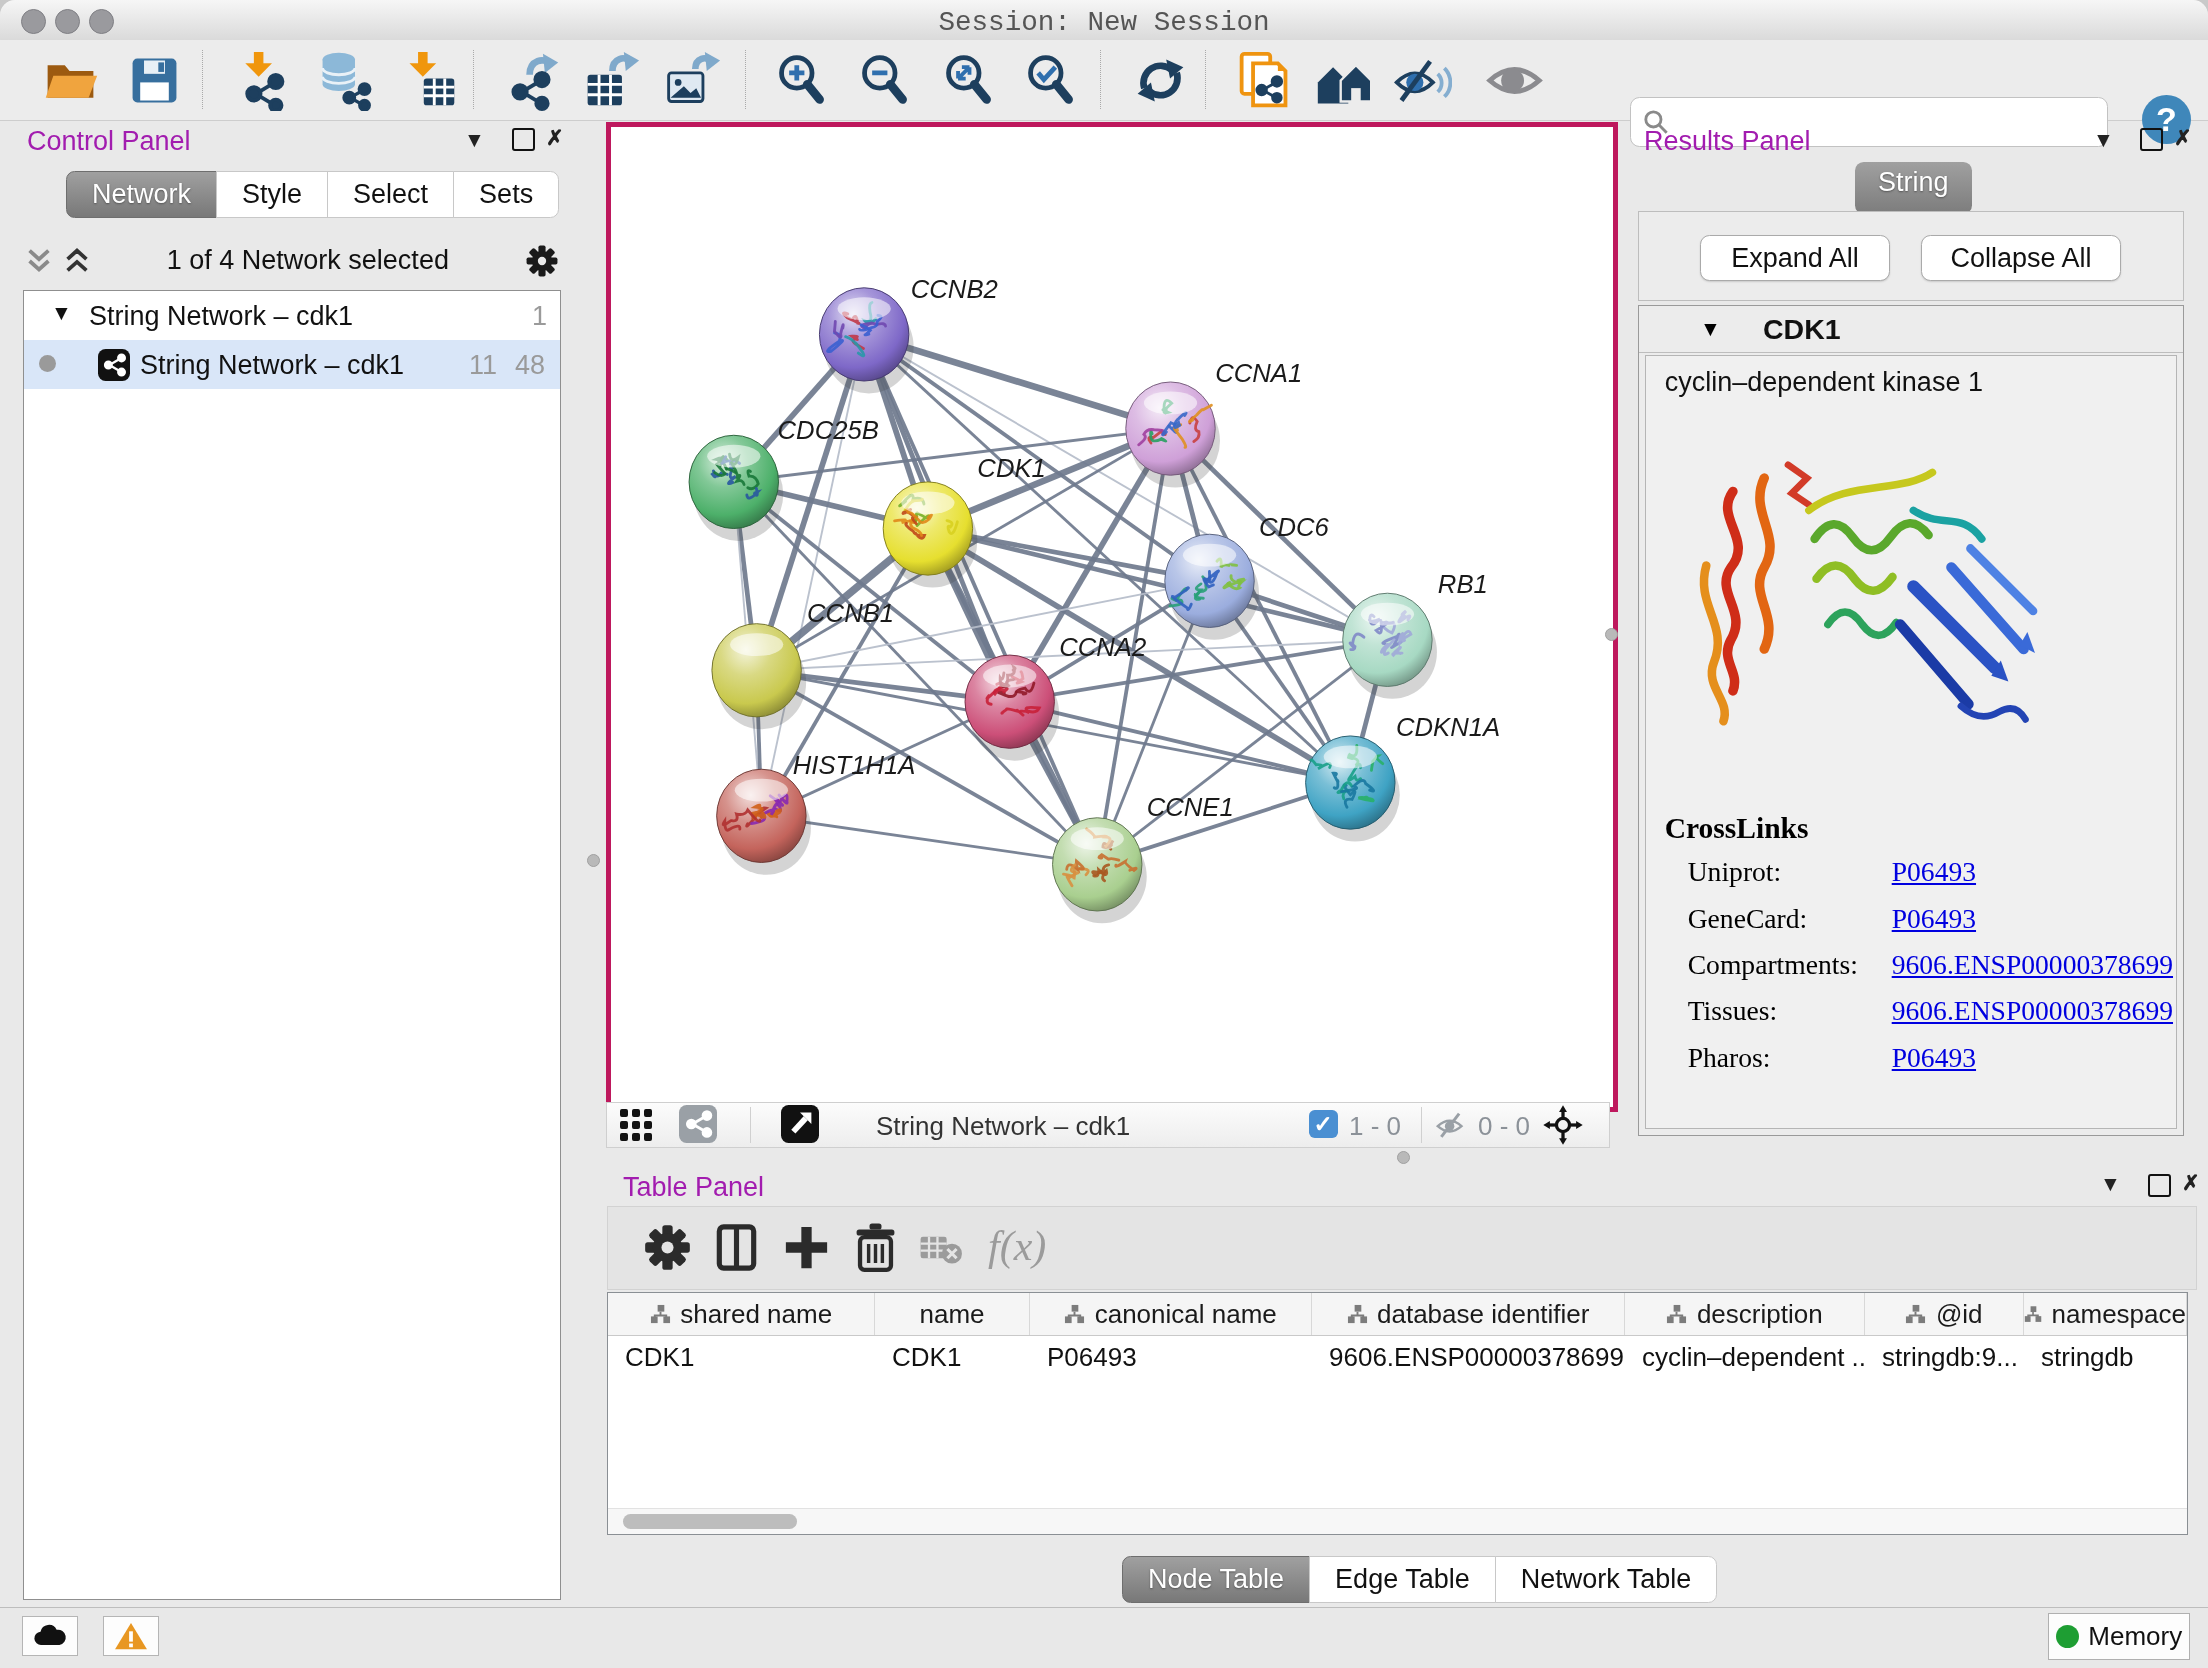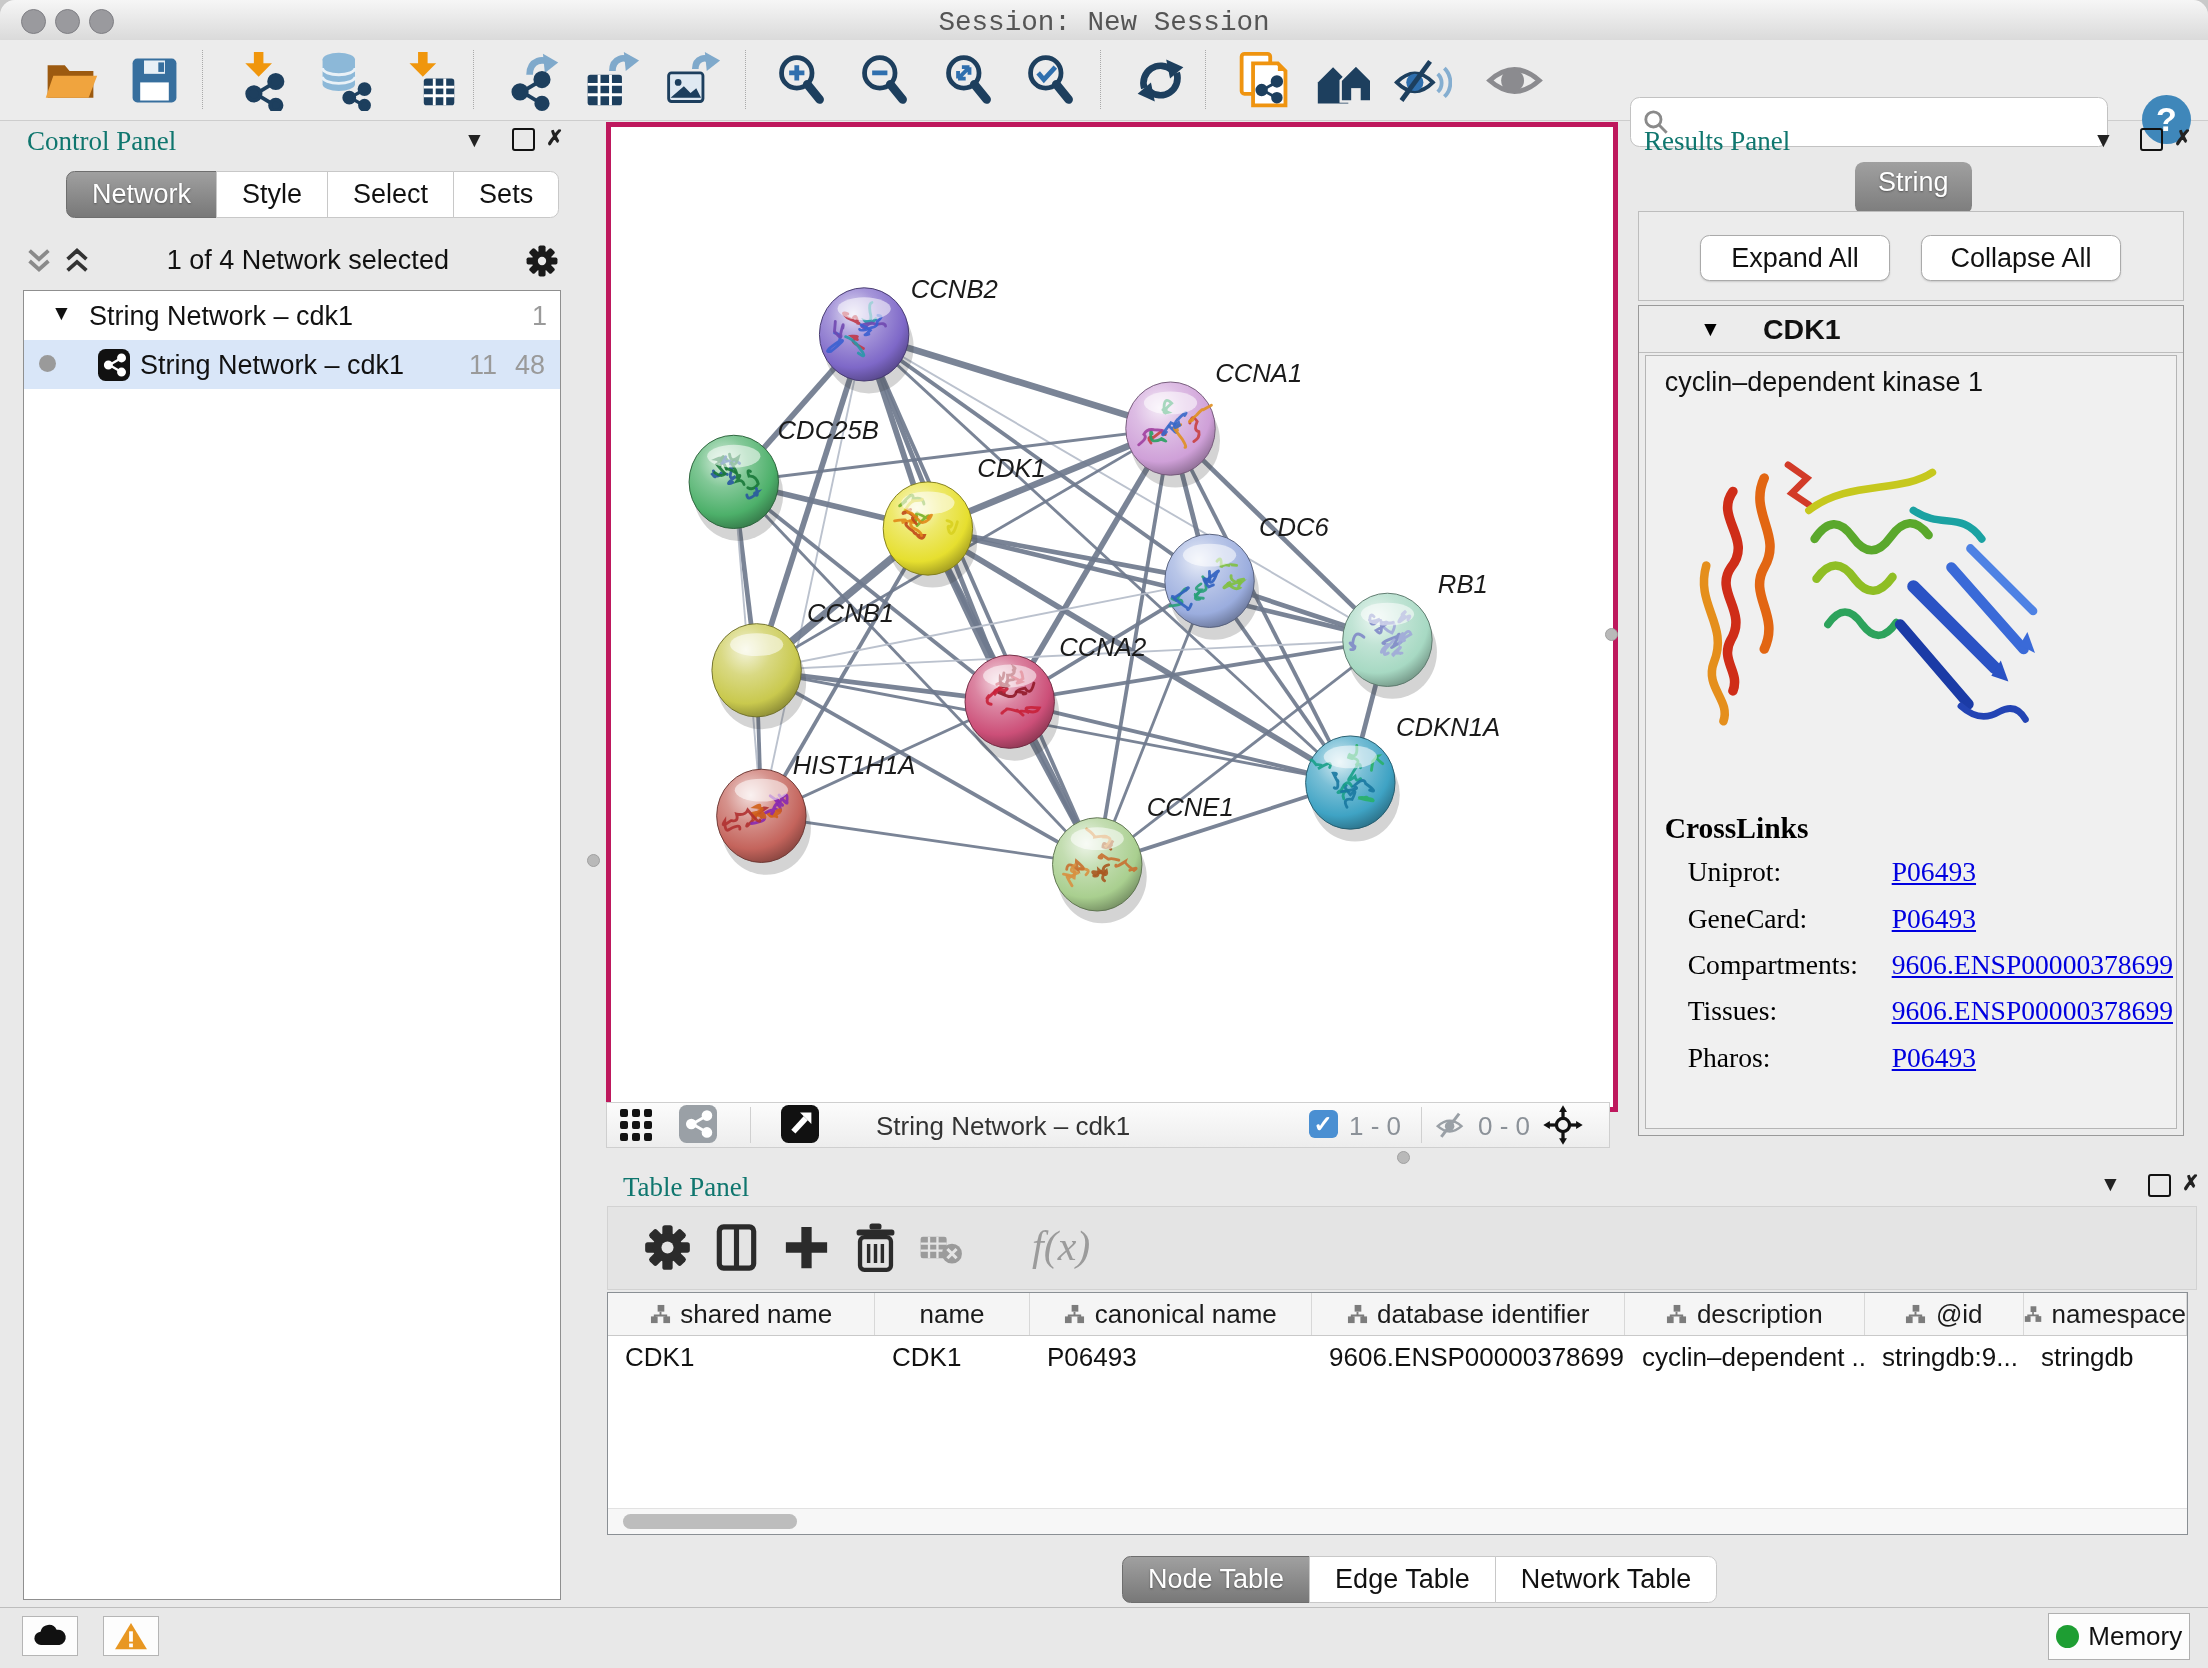--- a/index.html
+++ b/index.html
@@ -16,21 +16,21 @@
   .tbtn{position:absolute;top:9.5px;width:61px;height:61px;}
   .tbtn svg{width:61px;height:61px;}
   .tsep{position:absolute;top:9.5px;height:59px;border-left:1.9px dotted #a9a9a9;}
   .searchbox{position:absolute;left:1630px;top:57px;width:476px;height:48px;background:#fff;
      border:1.9px solid #c2c2c2;border-radius:9.5px;display:flex;align-items:center;}
   .searchbox svg{margin-left:11.4px;}
   .searchbox input{flex:1;border:none;outline:none;font-size:25px;height:38px;background:transparent;}
   .helpbtn{position:absolute;left:2142px;top:55px;width:49px;height:49px;border-radius:50%;
      background:#3f87ba;color:#fff;font-size:34px;font-weight:bold;text-align:center;line-height:49px;}
   
-  .phead{font-size:27px;color:#0f766e;font-family:Liberation Serif, serif;}
+  .phead{font-size:27px;color:#a21caf;}
   .pico{font-size:21px;color:#222;}
   .seg{display:flex;}
   .seg .tab{height:45px;line-height:45px;padding:0 25px;background:#fff;border:1px solid #c8c8c8;
       margin-left:-1px;font-size:27px;color:#111;text-align:left;}
   .seg .tab:first-child{border-radius:8.6px 0 0 8.6px;}
   .seg .tab:last-child{border-radius:0 8.6px 8.6px 0;}
   .seg .tab.sel{background:linear-gradient(#a0a0a0,#787878);color:#fff;border-color:#6e6e6e;text-shadow:0 1px 1.9px #555;}
   
   .control-panel{position:absolute;left:0;top:120px;width:582px;height:1486px;}
   .cp-head{position:absolute;left:27px;top:5.7px;}
@@ -71,21 +71,21 @@
   .rp-desc{font-size:27px;color:#111;}
   .xl-title{font-family:"Liberation Serif",serif;font-weight:bold;font-size:29.5px;color:#000;margin-top:25px;}
   .xl-grid{display:grid;grid-template-columns:204px auto;row-gap:14.3px;margin:11.4px 0 0 23px;
      font-family:"Liberation Serif",serif;font-size:27.6px;color:#000;}
   .xl-grid a{color:#0000e0;text-decoration:underline;}
   
   .table-panel{position:absolute;left:582px;top:1168px;width:1626px;height:438px;}
   .tp-title{position:absolute;left:41px;top:3.8px;}
   .tp-toolbar{position:absolute;left:25px;top:38px;width:1588px;height:82px;background:#e4e4e4;border:1px solid #d2d2d2;}
   .tp-toolbar .ic{position:absolute;top:13.3px;width:55px;height:55px;}
-  .fx{position:absolute;top:15px;font-family:"Liberation Serif",serif;font-style:italic;font-size:42px;color:#9b9b9b;margin-left:44px;}
+  .fx{position:absolute;top:15px;font-family:"Liberation Serif",serif;font-style:italic;font-size:42px;color:#9b9b9b;}
   .tp-table{position:absolute;left:25px;top:124px;width:1581px;height:243px;background:#fff;border:1.9px solid #8a8f94;box-sizing:border-box;}
   .th-row{display:grid;height:42px;background:#f5f5f5;border-bottom:1.9px solid #c9c9c9;}
   .th{display:flex;align-items:center;justify-content:center;gap:9.5px;font-size:26px;color:#1a1a1a;
       border-right:1px solid #d8d8d8;overflow:hidden;white-space:nowrap;}
   .td-row{display:grid;height:42px;}
   .td{font-size:26px;color:#111;padding-left:17px;line-height:42px;overflow:hidden;white-space:nowrap;}
   .tp-scroll{position:absolute;left:0;right:0;bottom:0;height:25px;background:#f7f7f7;border-top:1px solid #e2e2e2;}
   .tp-thumb{position:absolute;left:15px;top:4.8px;width:174px;height:15px;border-radius:7.6px;background:#bdbdbd;}
   .tp-tabs{position:absolute;left:541px;top:388px;}
   

